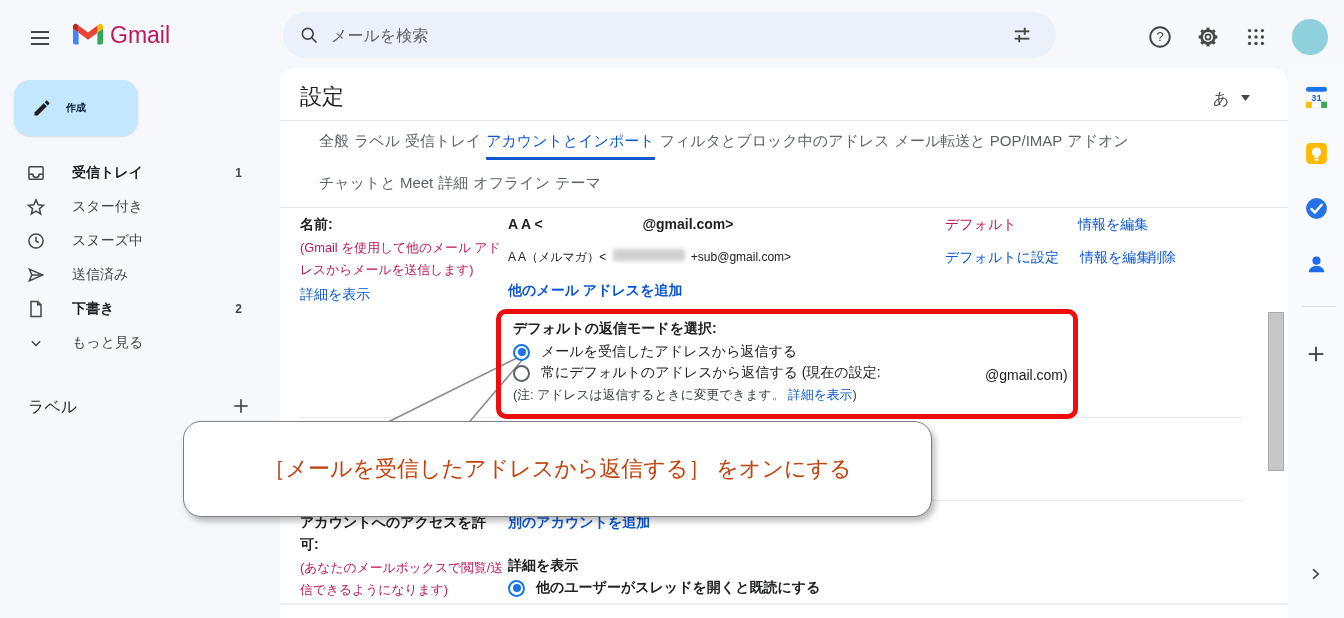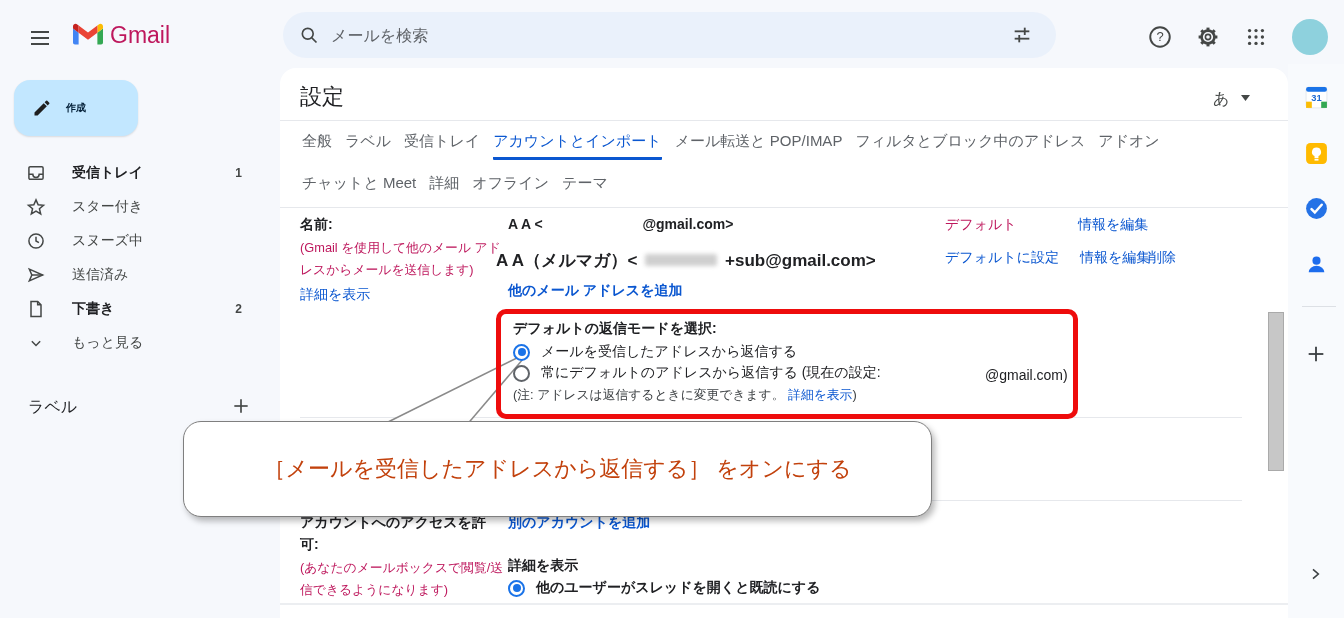--- a/index.html
+++ b/index.html
@@ -22,21 +22,21 @@
   #search-input::placeholder{color:#5f6368;opacity:1;}
   
   #compose-btn{position:absolute;left:14px;top:80px;width:124px;height:56px;border-radius:16px;background:#c2e7ff;box-shadow:0 1px 2px rgba(0,0,0,.12);display:flex;align-items:center;cursor:pointer;}
   .nav-row{position:absolute;left:8px;width:248px;height:34px;border-radius:17px;display:flex;align-items:center;font-size:14px;color:#444746;cursor:pointer;}
   .nav-row .ic{width:20px;height:20px;margin-left:18px;flex:0 0 20px;}
   .nav-row .lbl{margin-left:26px;flex:1;}
   .nav-row .cnt{margin-right:14px;font-size:12px;color:#444746;}
   .nav-bold{font-weight:bold;color:#202124;}
   
   #card{position:absolute;left:280px;top:68px;width:1008px;height:550px;background:#ffffff;border-radius:16px 16px 0 0;}
-  .tabrow{position:absolute;left:22px;display:flex;gap:13px;font-size:15px;color:#5f6368;white-space:nowrap;}
+  .tabrow{position:absolute;left:39px;display:flex;gap:5px;font-size:15px;color:#5f6368;white-space:nowrap;}
   .tab{padding-bottom:6px;cursor:pointer;}
   .tab-active{color:#0b57d0;border-bottom:3px solid #0b57d0;border-radius:0 0 1px 1px;}
   .radio{display:inline-block;width:13px;height:13px;border-radius:50%;border:2px solid #5f6368;background:#fff;vertical-align:middle;}
   .radio-on{border-color:#1a73e8;position:relative;}
   .radio-on:after{content:"";position:absolute;left:2.5px;top:2.5px;width:8px;height:8px;border-radius:50%;background:#1a73e8;}
   #redbox{position:absolute;left:216px;top:241px;width:572px;height:100px;border:5px solid #ee0c0c;border-radius:10px;z-index:40;}
   #callout{position:absolute;left:183px;top:421px;width:747px;height:94px;background:#fff;border:1.5px solid #7f7f7f;border-radius:18px;box-shadow:3px 4px 6px rgba(0,0,0,.28);z-index:35;display:flex;align-items:center;justify-content:center;}
   #callout-text{font-size:22px;color:#c2410c;white-space:nowrap;text-align:center;}
   #tail{position:absolute;left:0;top:0;z-index:30;pointer-events:none;}
   
@@ -198,22 +198,22 @@
           <path d="M0 0h9L4.5 6z" fill="#444746"></path>
         </svg></span>
   </div>
   <div class="divider" style="left:0;top:52px;width:1008px;"></div>
 
   <div class="tabrow" style="top:64px;">
     <span class="tab">全般</span>
     <span class="tab">ラベル</span>
     <span class="tab">受信トレイ</span>
     <span class="tab tab-active">アカウントとインポート</span>
+    <span class="tab">フィルタとブロック中のアドレス</span>
     <span class="tab">メール転送と POP/IMAP</span>
-    <span class="tab">フィルタとブロック中のアドレス</span>
     <span class="tab">アドオン</span>
   </div>
   <div class="tabrow" style="top:106px;">
     <span class="tab">チャットと Meet</span>
     <span class="tab">詳細</span>
     <span class="tab">オフライン</span>
     <span class="tab">テーマ</span>
   </div>
   <div class="divider" style="left:0;top:139px;width:1008px;"></div>
 
@@ -223,21 +223,21 @@
   <div class="abs link nowrap" style="left:20px;top:218px;font-size:14px;">詳細を表示</div>
 
   <div class="abs nowrap" style="left:228px;top:148px;font-size:14px;font-weight:bold;">
     <span>A A &lt;</span>
     <span style="display:inline-block;width:92px;"></span>
     <span>@gmail.com&gt;</span>
   </div>
   <div class="abs gray nowrap" style="left:665px;top:148px;font-size:14px;">デフォルト</div>
   <div class="abs link nowrap" style="left:798px;top:148px;font-size:14px;">情報を編集</div>
 
-  <div class="abs nowrap" style="left:216px;top:181px;font-size:17px;font-weight:bold;">
+  <div class="abs nowrap" style="left:228px;top:181px;font-size:12px;font-weight:normal;">
     <span>A A（メルマガ）&lt;</span>
     <span style="display:inline-block;width:72px;height:12px;background:#cfcfcf;filter:blur(2px);border-radius:2px;margin:0 3px;"></span>
     <span>+sub@gmail.com&gt;</span>
   </div>
   <div class="abs link nowrap" style="left:665px;top:181px;font-size:14px;">デフォルトに設定</div>
   <div class="abs link nowrap" style="left:800px;top:181px;font-size:14px;">情報を編集</div>
   <div class="abs link nowrap" style="left:868px;top:181px;font-size:14px;">削除</div>
 
   <div class="abs link bold nowrap" style="left:228px;top:214px;font-size:14px;">他のメール アドレスを追加</div>
 

